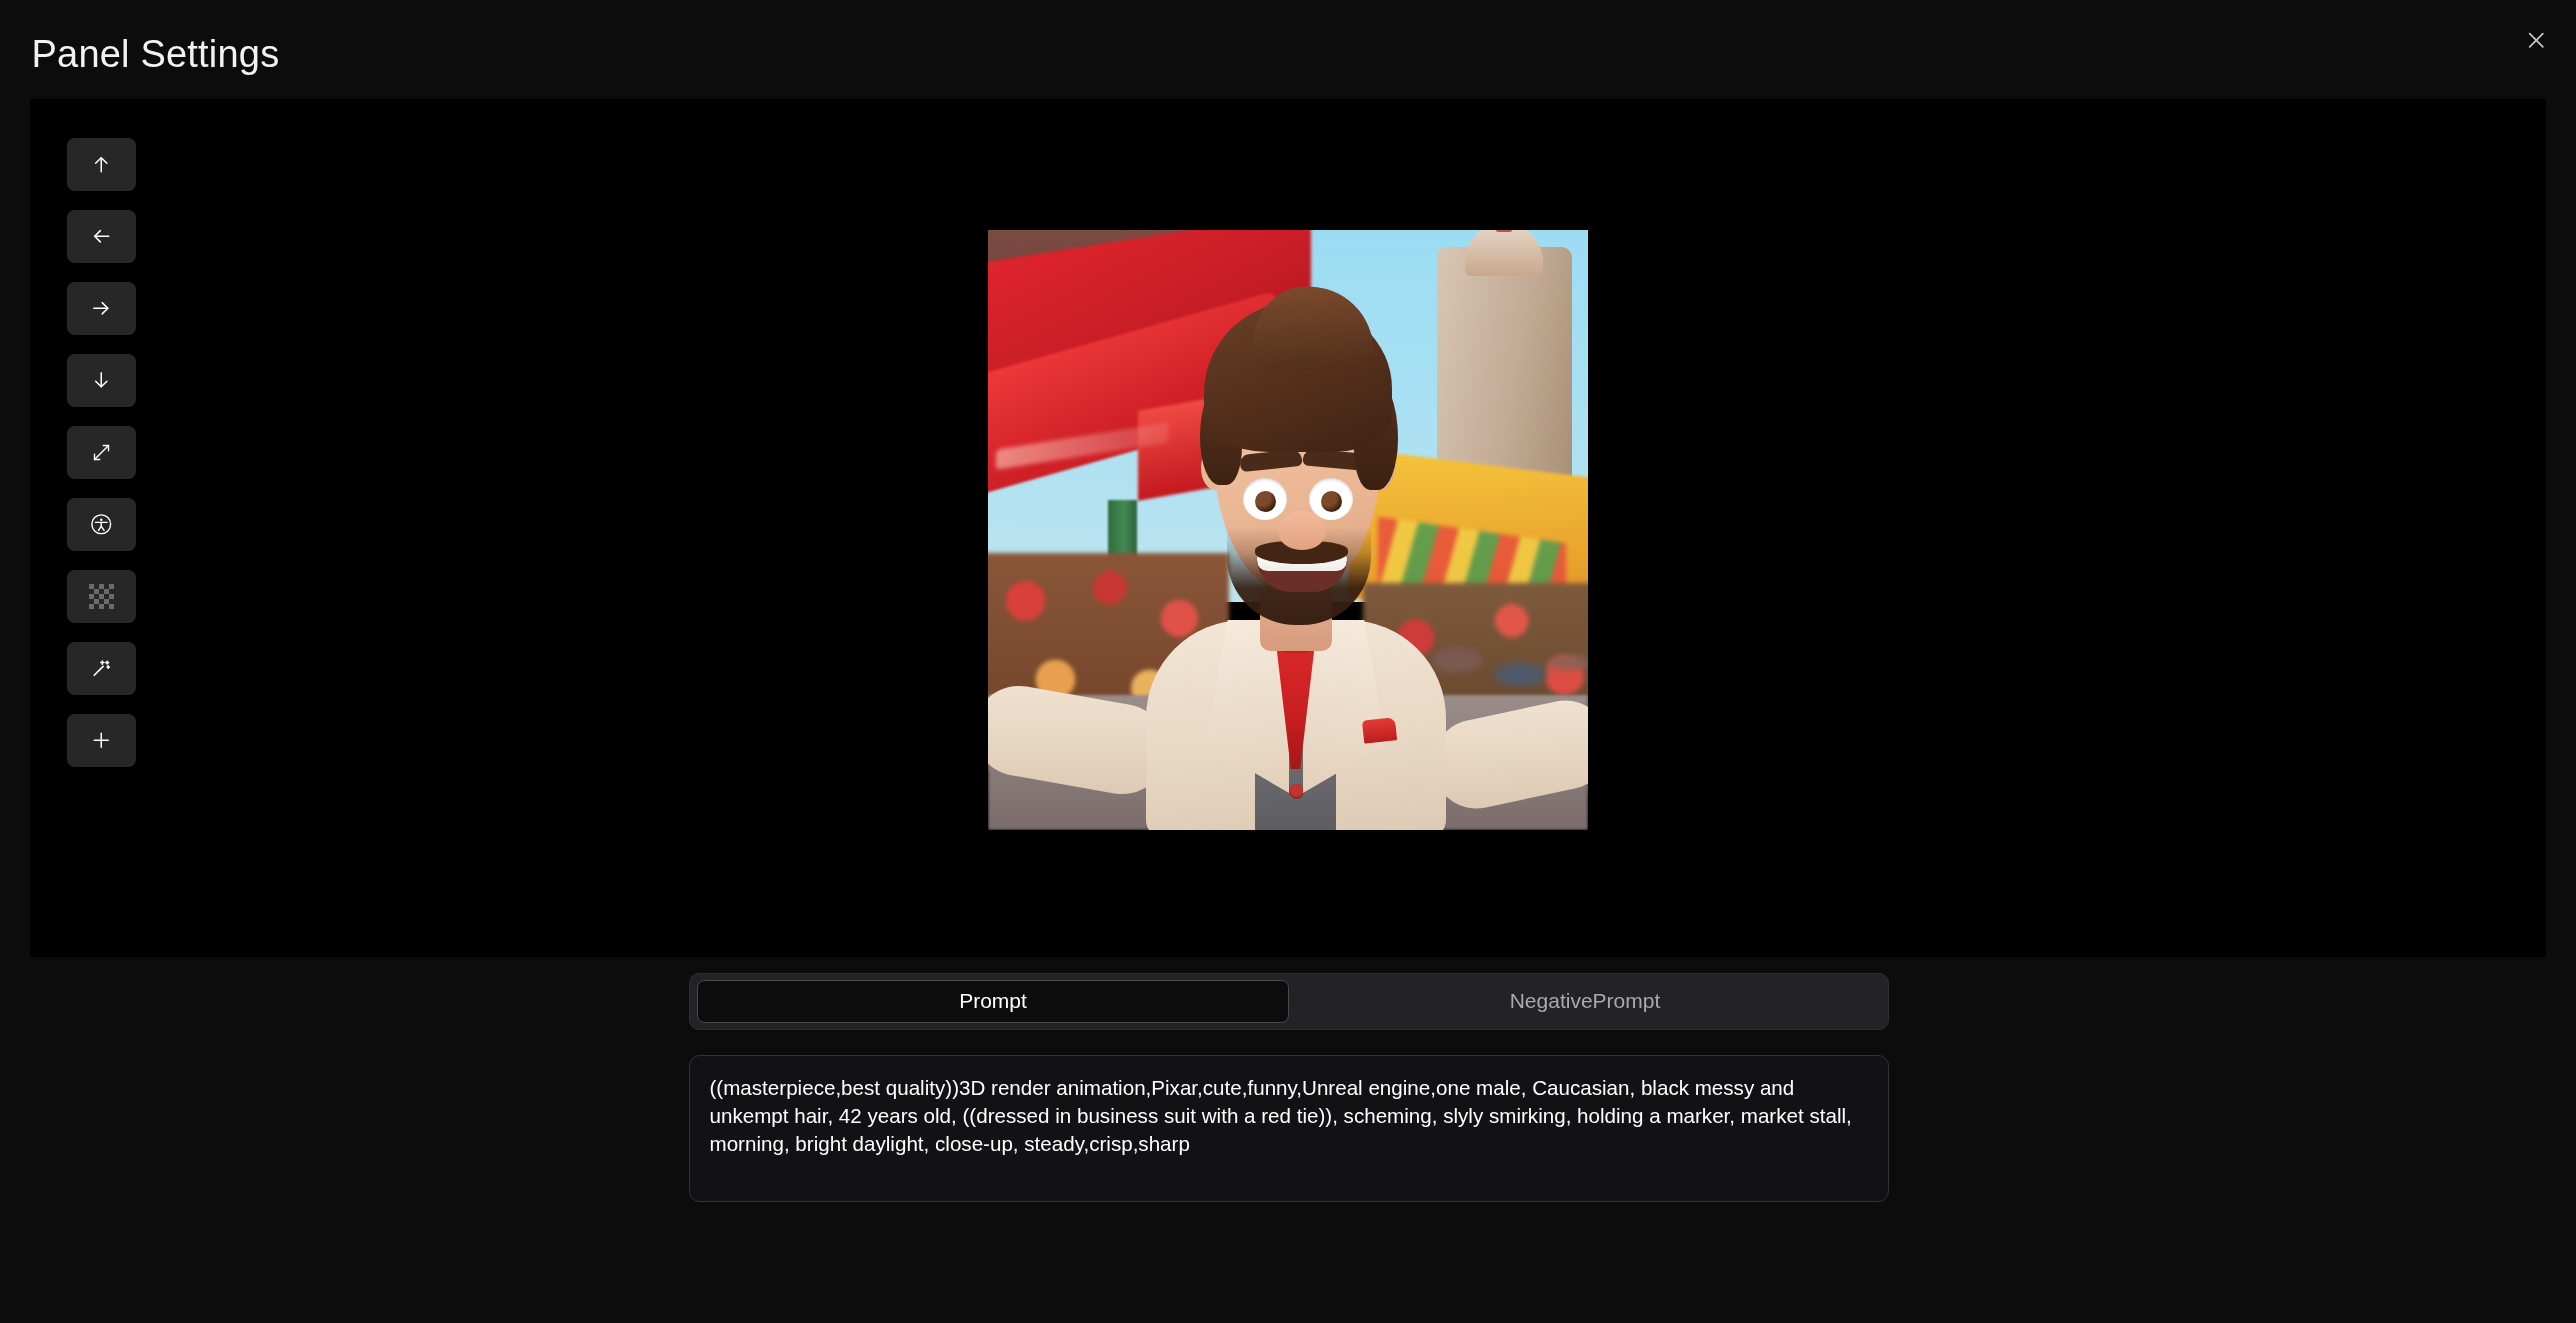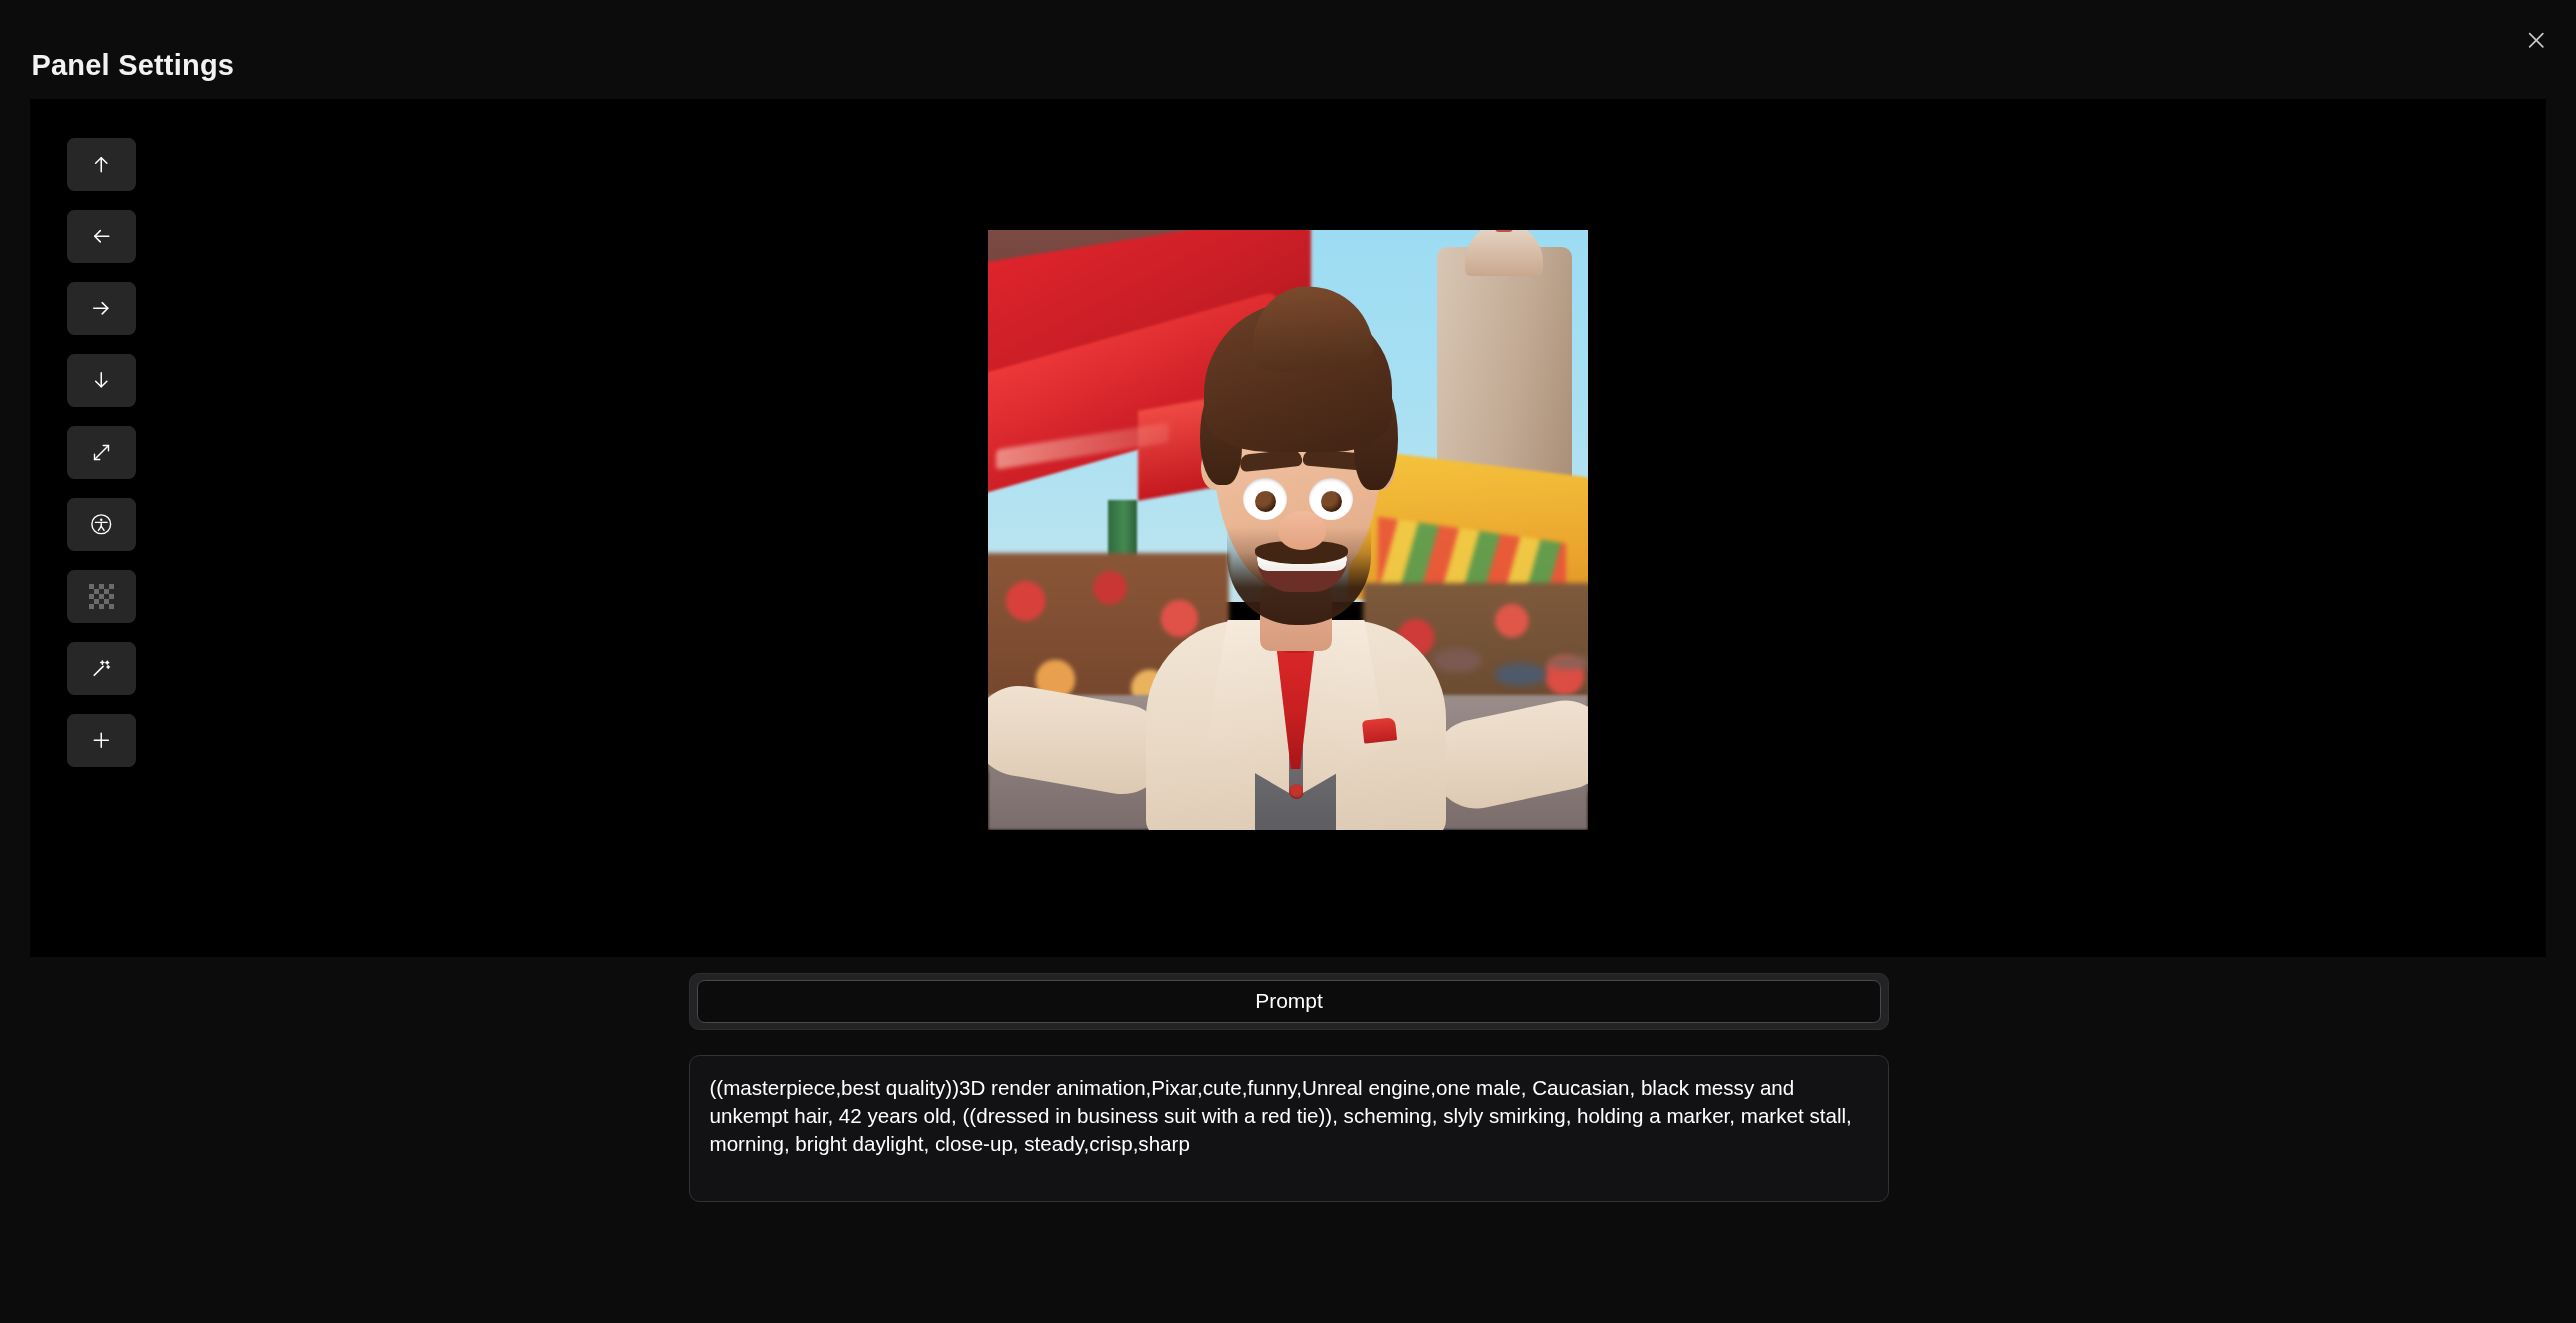--- a/index.html
+++ b/index.html
@@ -21,26 +21,25 @@
     position: absolute;
     left: 0; top: 0;
     width: 2576px;
     height: 99px;
     box-sizing: border-box;
   }
   .dialog-title {
     position: absolute;
     left: 31.5px;
     top: 35px;
-    font-size: 29px;
-    font-weight: 700;
+    font-size: 38px;
+    font-weight: 400;
     color: #f2f2f2;
     letter-spacing: 0.2px;
     line-height: 1;
-    margin-top: 16px;
   }
   .close-btn {
     position: absolute;
     right: 16.5px;
     top: 16.5px;
     width: 47px;
     height: 47px;
     display: flex;
     align-items: center;
     justify-content: center;
@@ -635,18 +634,19 @@
         <div class="hair-quiff"></div>
       </div>
     </div>
   </div>
 </div>
 
 <div class="form-area">
 
   <div class="tab-bar">
     <div class="tab active">Prompt</div>
+    <div class="tab">NegativePrompt</div>
   </div>
 
   <textarea class="prompt-box" placeholder="" style="">((masterpiece,best quality))3D render animation,Pixar,cute,funny,Unreal engine,one male, Caucasian, black messy and unkempt hair, 42 years old, ((dressed in business suit with a red tie)), scheming, slyly smirking, holding a marker, market stall, morning, bright daylight, close-up, steady,crisp,sharp</textarea>
 
 </div>
 
 
 </body></html>

